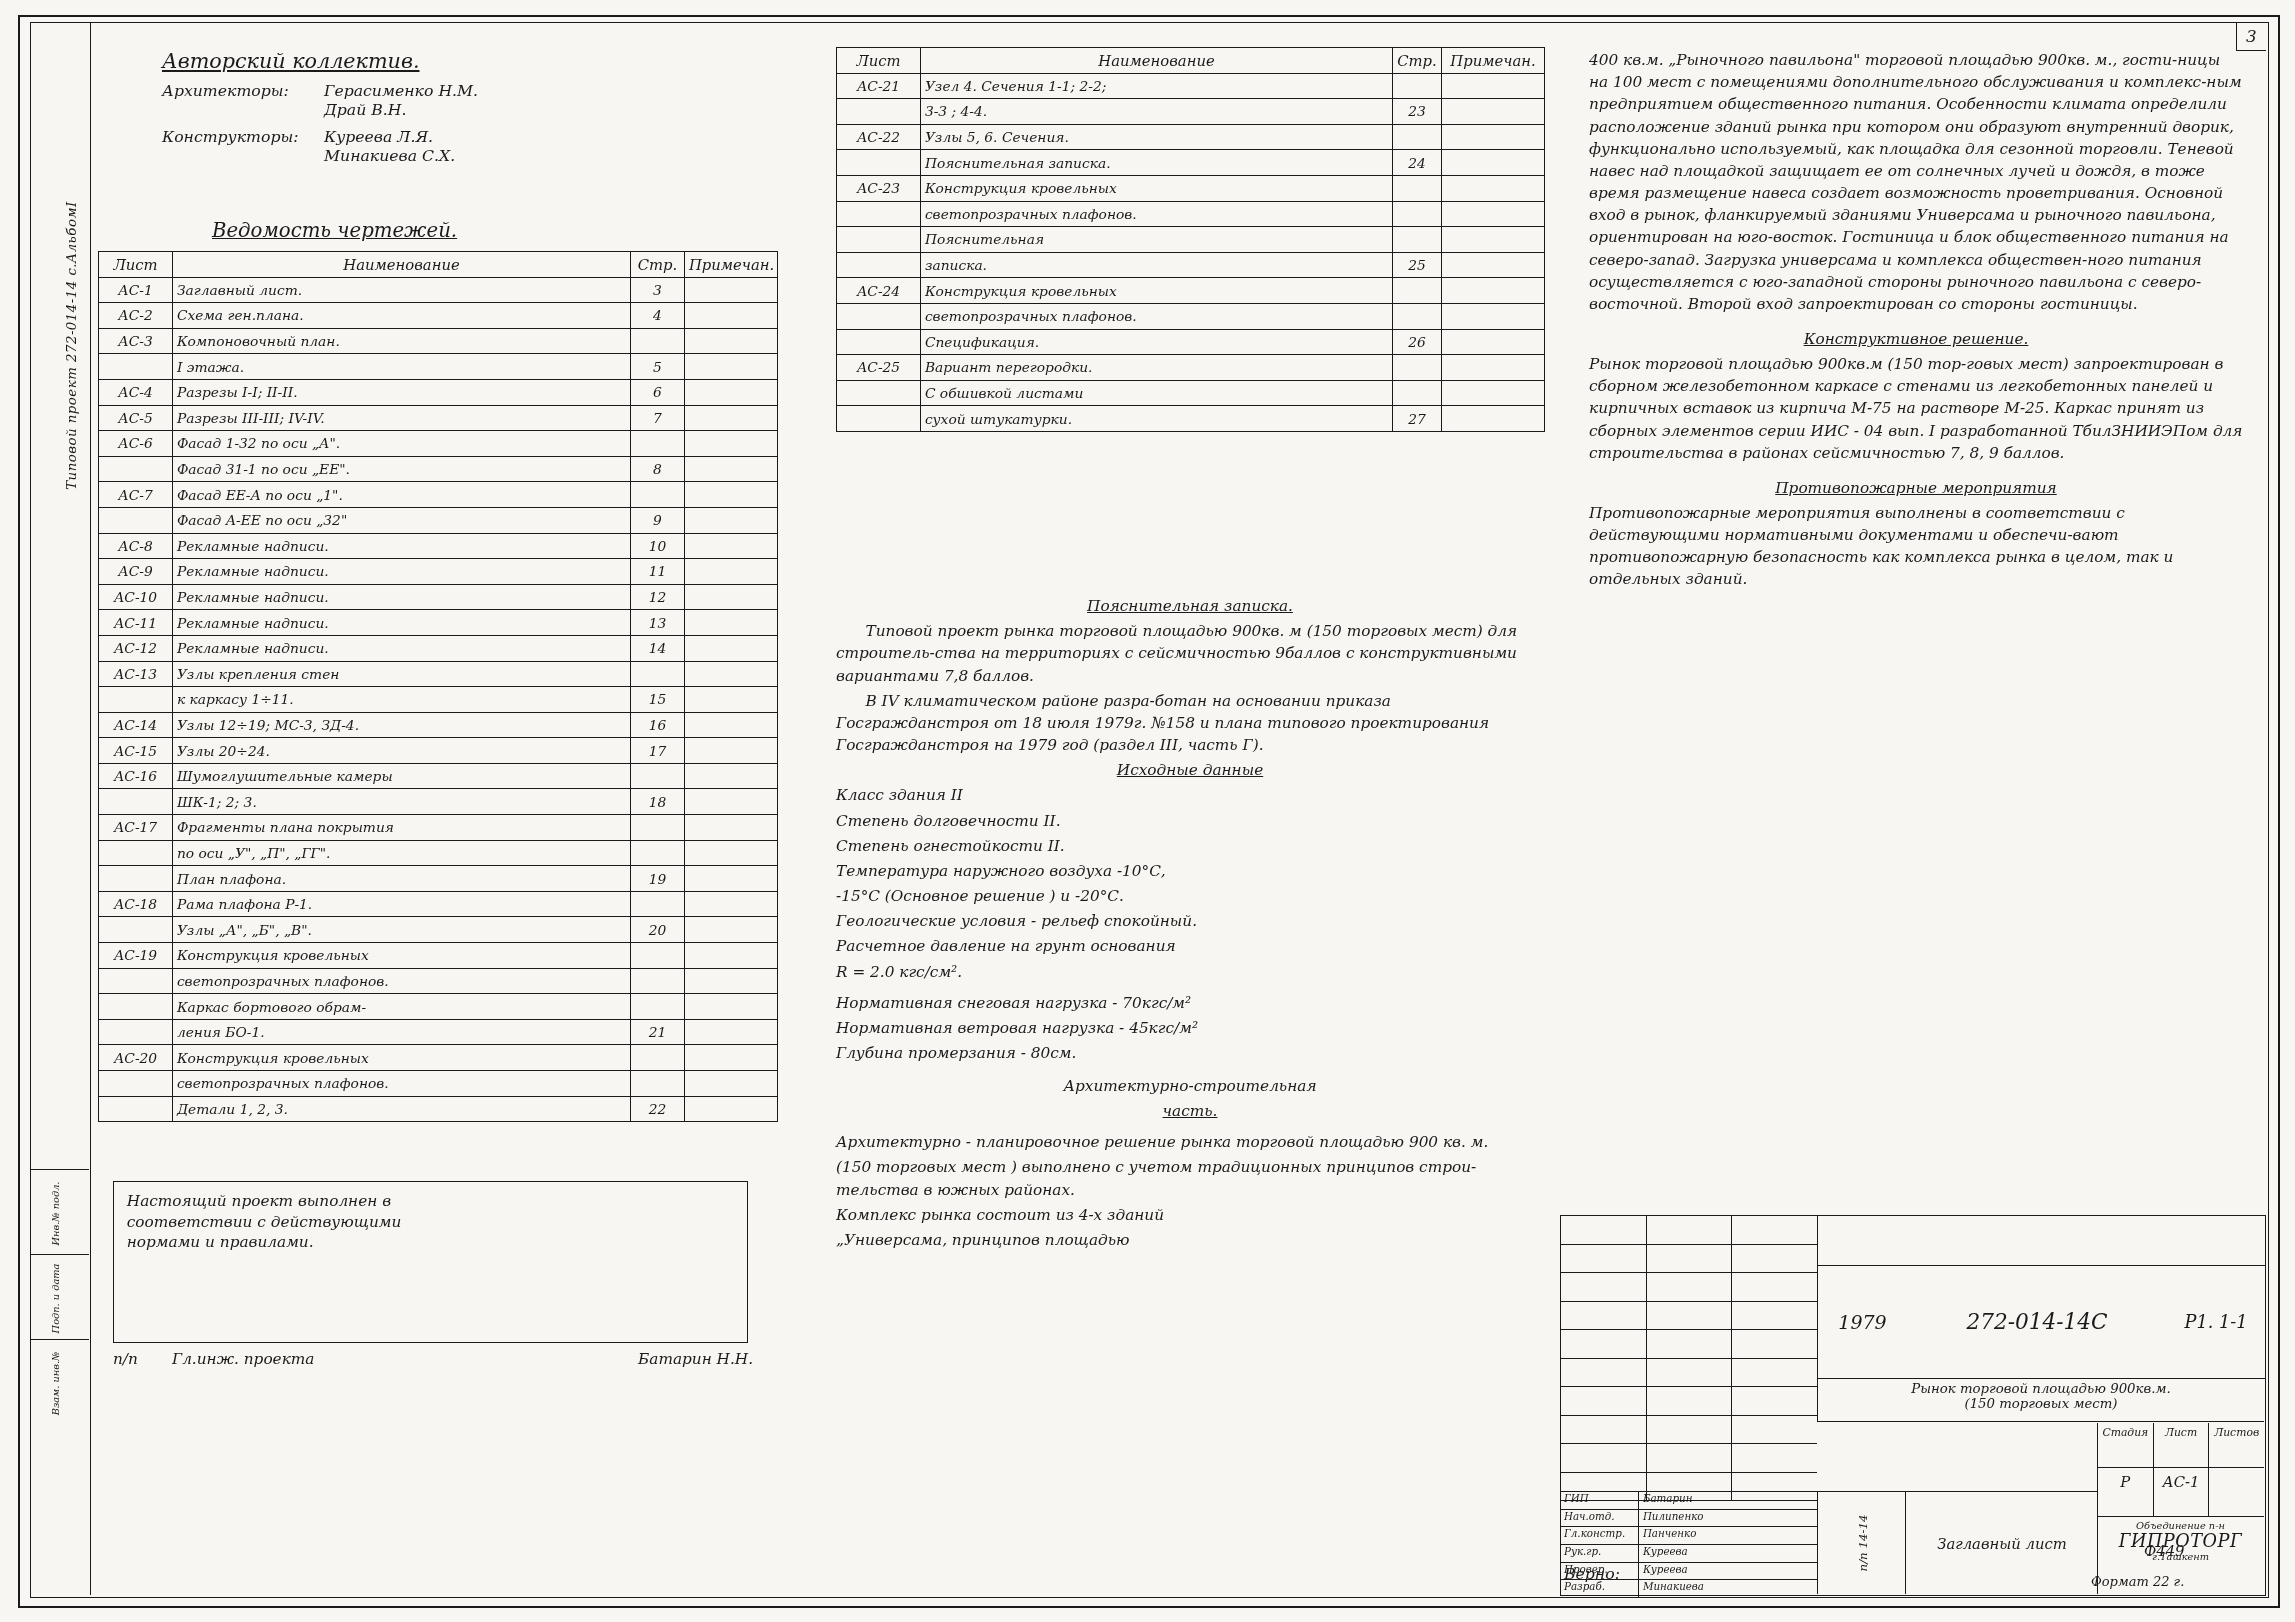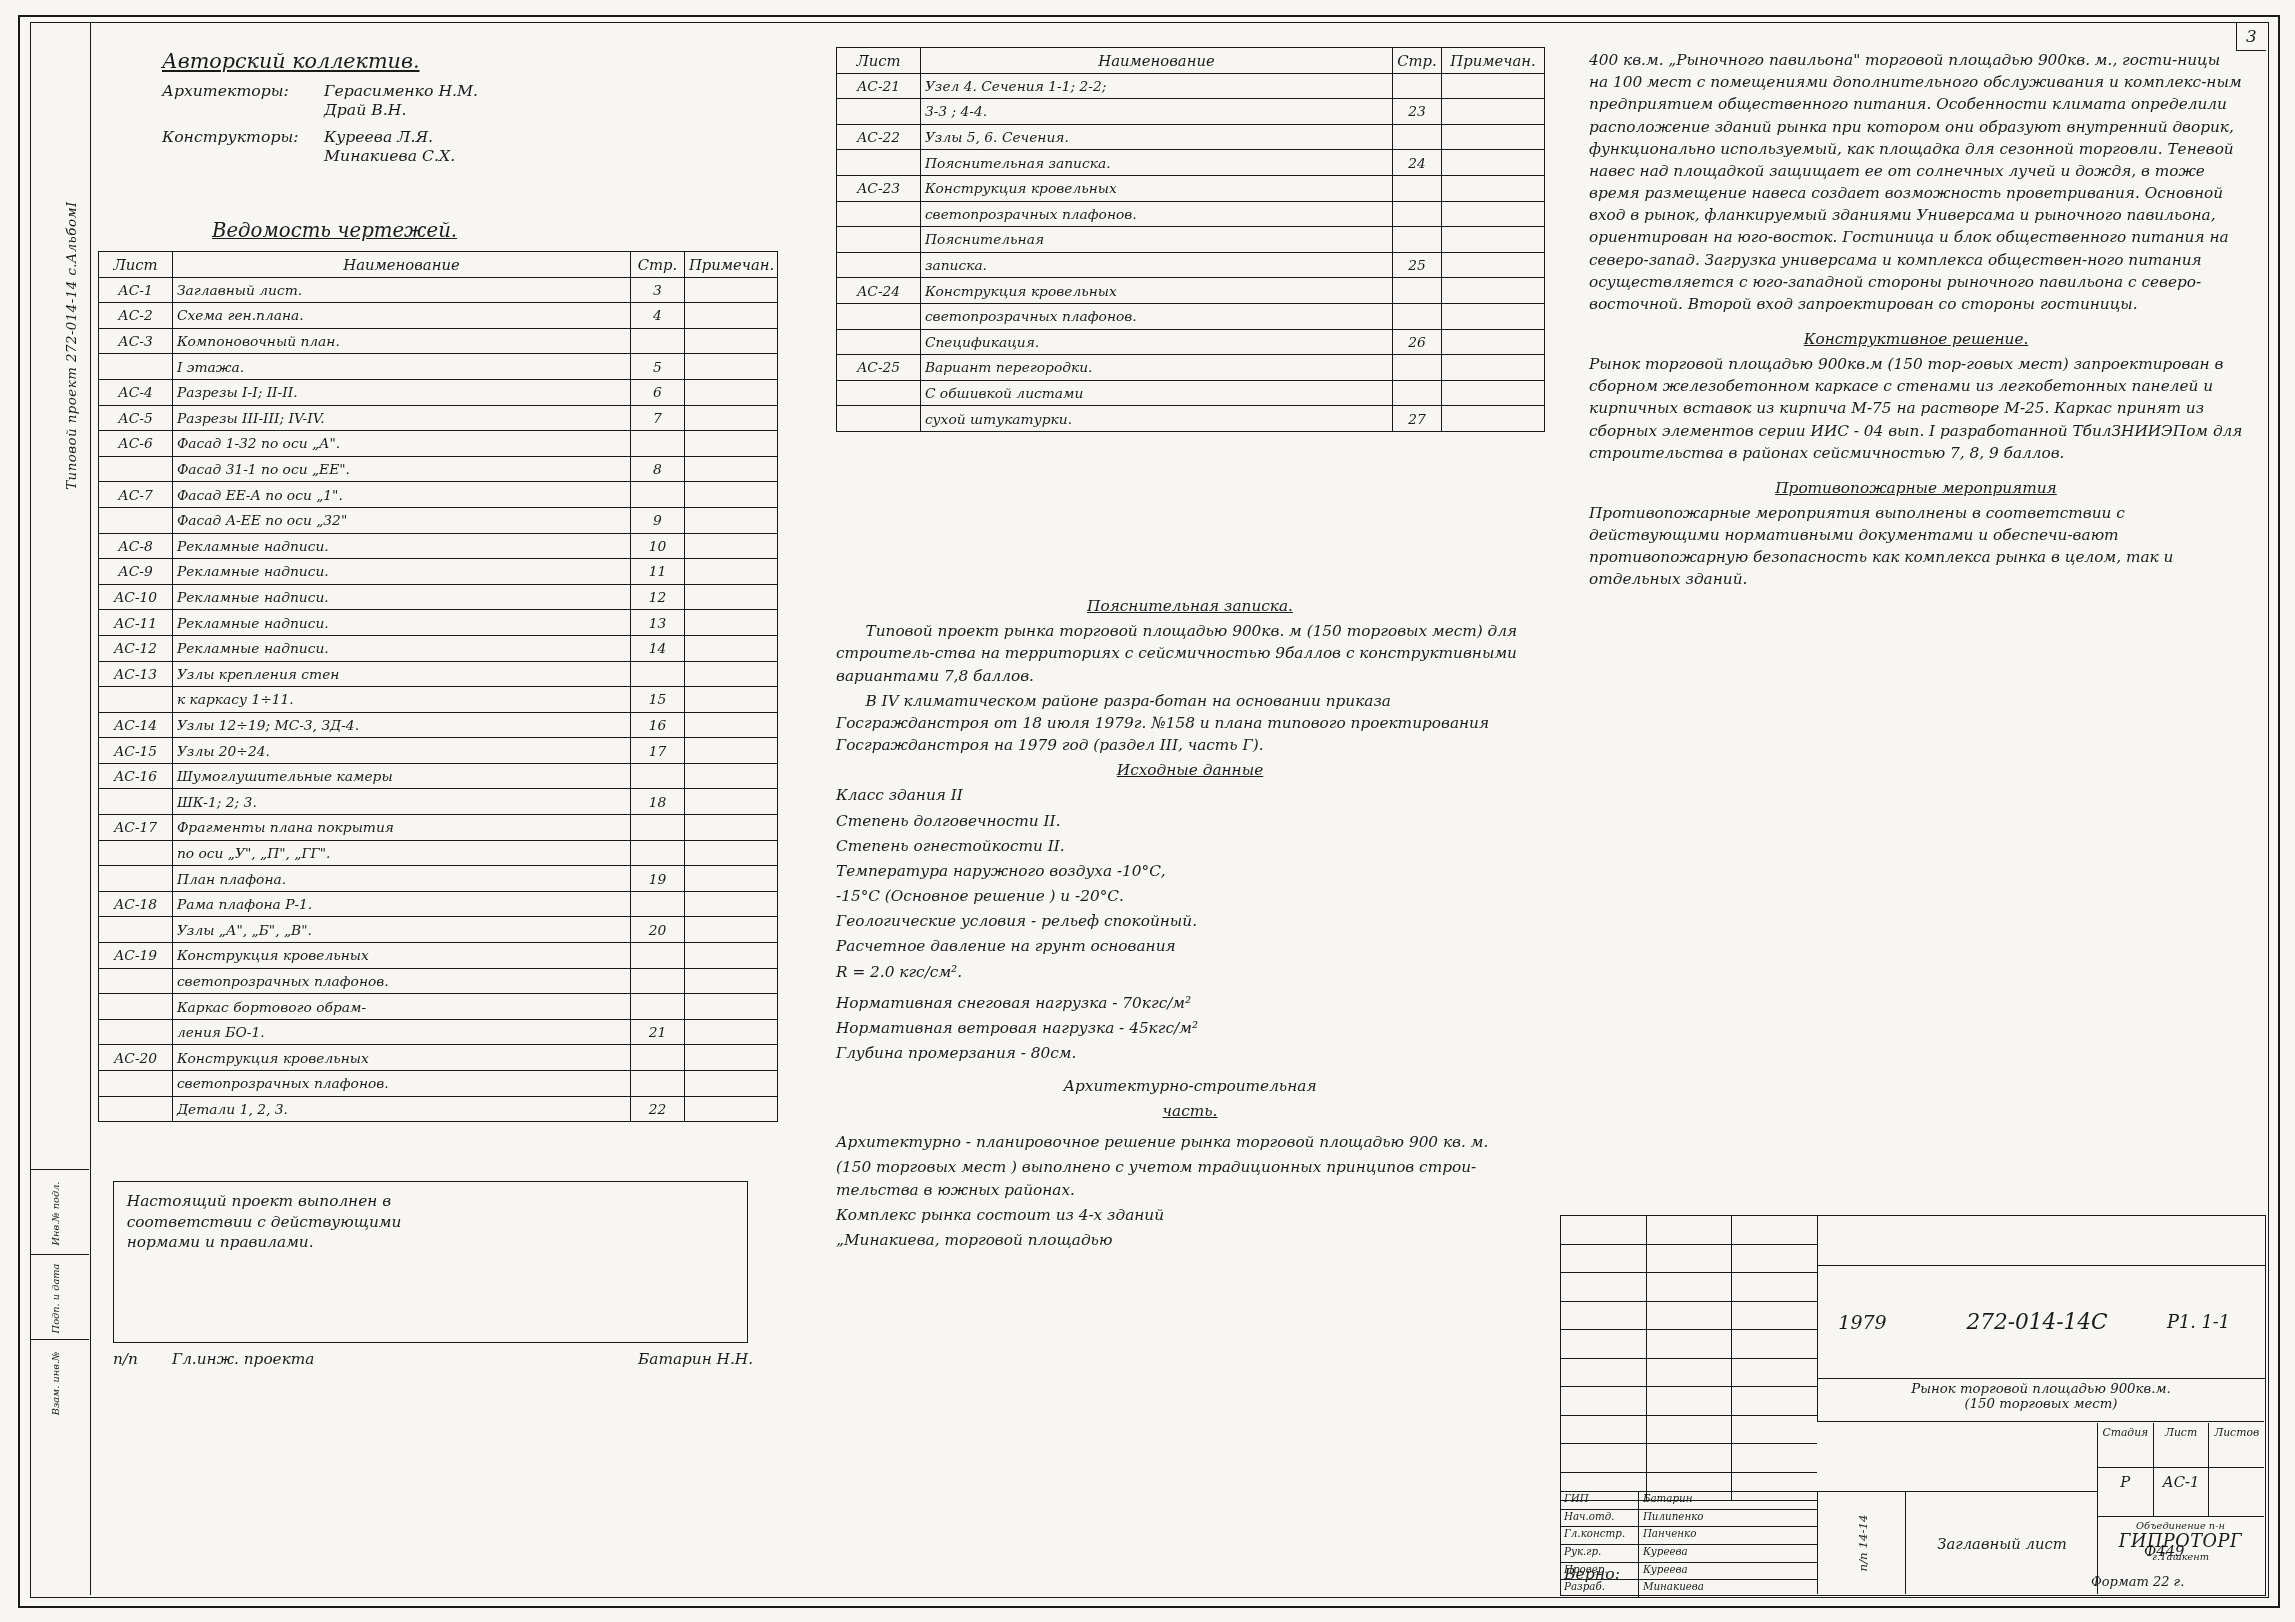--- a/index.html
+++ b/index.html
@@ -116,21 +116,21 @@
     position:absolute; left:256px; top:0; width:447px; height:49px;
     border-bottom:0.7px solid #1a1a1a; border-left:0.7px solid #1a1a1a;
   }
   .tb-mid {
     position:absolute; left:256px; top:49px; width:447px; height:113px;
     border-left:0.7px solid #1a1a1a; border-bottom:0.7px solid #1a1a1a;
     display:flex; align-items:center;
   }
   .tb-mid .y { width:89px; text-align:center; font-size:19px; }
   .tb-mid .code { flex:1; text-align:center; font-size:21.6px; }
-  .tb-mid .rev { width:98px; text-align:left; font-size:17.7px; }
+  .tb-mid .rev { width:98px; text-align:center; font-size:17.7px; }
   .tb-sub {
     position:absolute; left:256px; top:162px; width:447px; height:44px;
     border-left:0.7px solid #1a1a1a; border-bottom:0.7px solid #1a1a1a;
     text-align:center; font-size:13.3px; padding-top:3px; box-sizing:border-box;
   }
   .tb-stamp {
     position:absolute; left:536px; top:207px; width:166px; height:44px;
     border-left:0.7px solid #1a1a1a; border-bottom:0.7px solid #1a1a1a;
     display:flex; font-size:10.8px;
   }
@@ -567,21 +567,21 @@
     <p>Расчетное давление на грунт основания</p>
     <p>R = 2.0 кгс/см².</p>
     <p style="margin-top:8.9px">Нормативная снеговая нагрузка - 70кгс/м²</p>
     <p>Нормативная ветровая нагрузка - 45кгс/м²</p>
     <p>Глубина промерзания - 80см.</p>
     <p class="ctr" style="margin-top:10.8px">Архитектурно-строительная</p>
     <p class="ctr ul">часть.</p>
     <p style="margin-top:8.9px">Архитектурно - планировочное решение рынка торговой площадью 900 кв. м.</p>
     <p>(150 торговых мест ) выполнено с учетом традиционных принципов строи-тельства в южных районах.</p>
     <p>Комплекс рынка состоит из 4-х зданий</p>
-    <p>„Минакиева, торговой площадью</p>
+    <p>„Универсама, принципов площадью</p>
   </div>
 
   <div class="col-right hw">
     <p>400 кв.м. „Рыночного павильона" торговой площадью 900кв. м., гости-ницы на 100 мест с помещениями дополнительного обслуживания и комплекс-ным предприятием общественного питания. Особенности климата определили расположение зданий рынка при котором они образуют внутренний дворик, функционально используемый, как площадка для сезонной торговли. Теневой навес над площадкой защищает ее от солнечных лучей и дождя, в тоже время размещение навеса создает возможность проветривания. Основной вход в рынок, фланкируемый зданиями Универсама и рыночного павильона, ориентирован на юго-восток. Гостиница и блок общественного питания на северо-запад. Загрузка универсама и комплекса обществен-ного питания осуществляется с юго-западной стороны рыночного павильона с северо-восточной. Второй вход запроектирован со стороны гостиницы.</p>
     <p class="ctr ul" style="margin-top:12.8px">Конструктивное решение.</p>
     <p>Рынок торговой площадью 900кв.м (150 тор-говых мест) запроектирован в сборном железобетонном каркасе с стенами из легкобетонных панелей и кирпичных вставок из кирпича М-75 на растворе М-25. Каркас принят из сборных элементов серии ИИС - 04 вып. I разработанной ТбилЗНИИЭПом для строительства в районах сейсмичностью 7, 8, 9 баллов.</p>
     <p class="ctr ul" style="margin-top:12.8px">Противопожарные мероприятия</p>
     <p>Противопожарные мероприятия выполнены в соответствии с действующими нормативными документами и обеспечи-вают противопожарную безопасность как комплекса рынка в целом, так и отдельных зданий.</p>
   </div>
 

